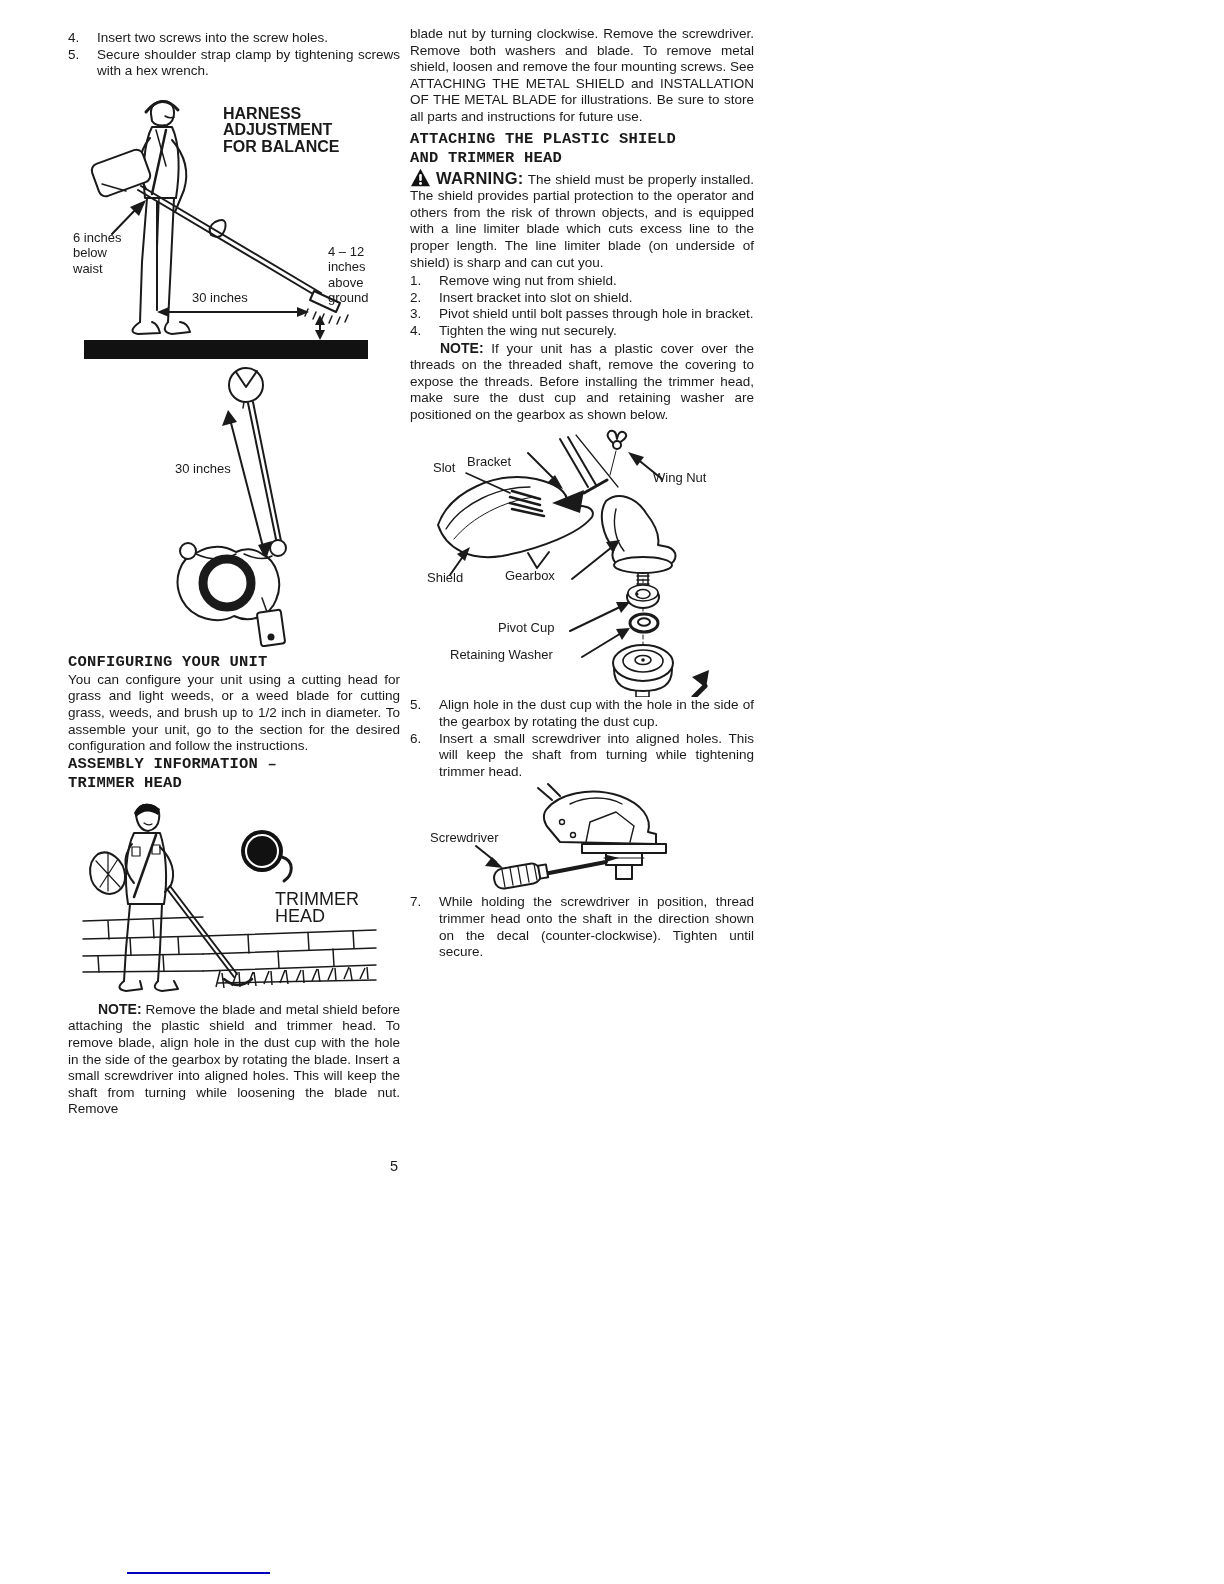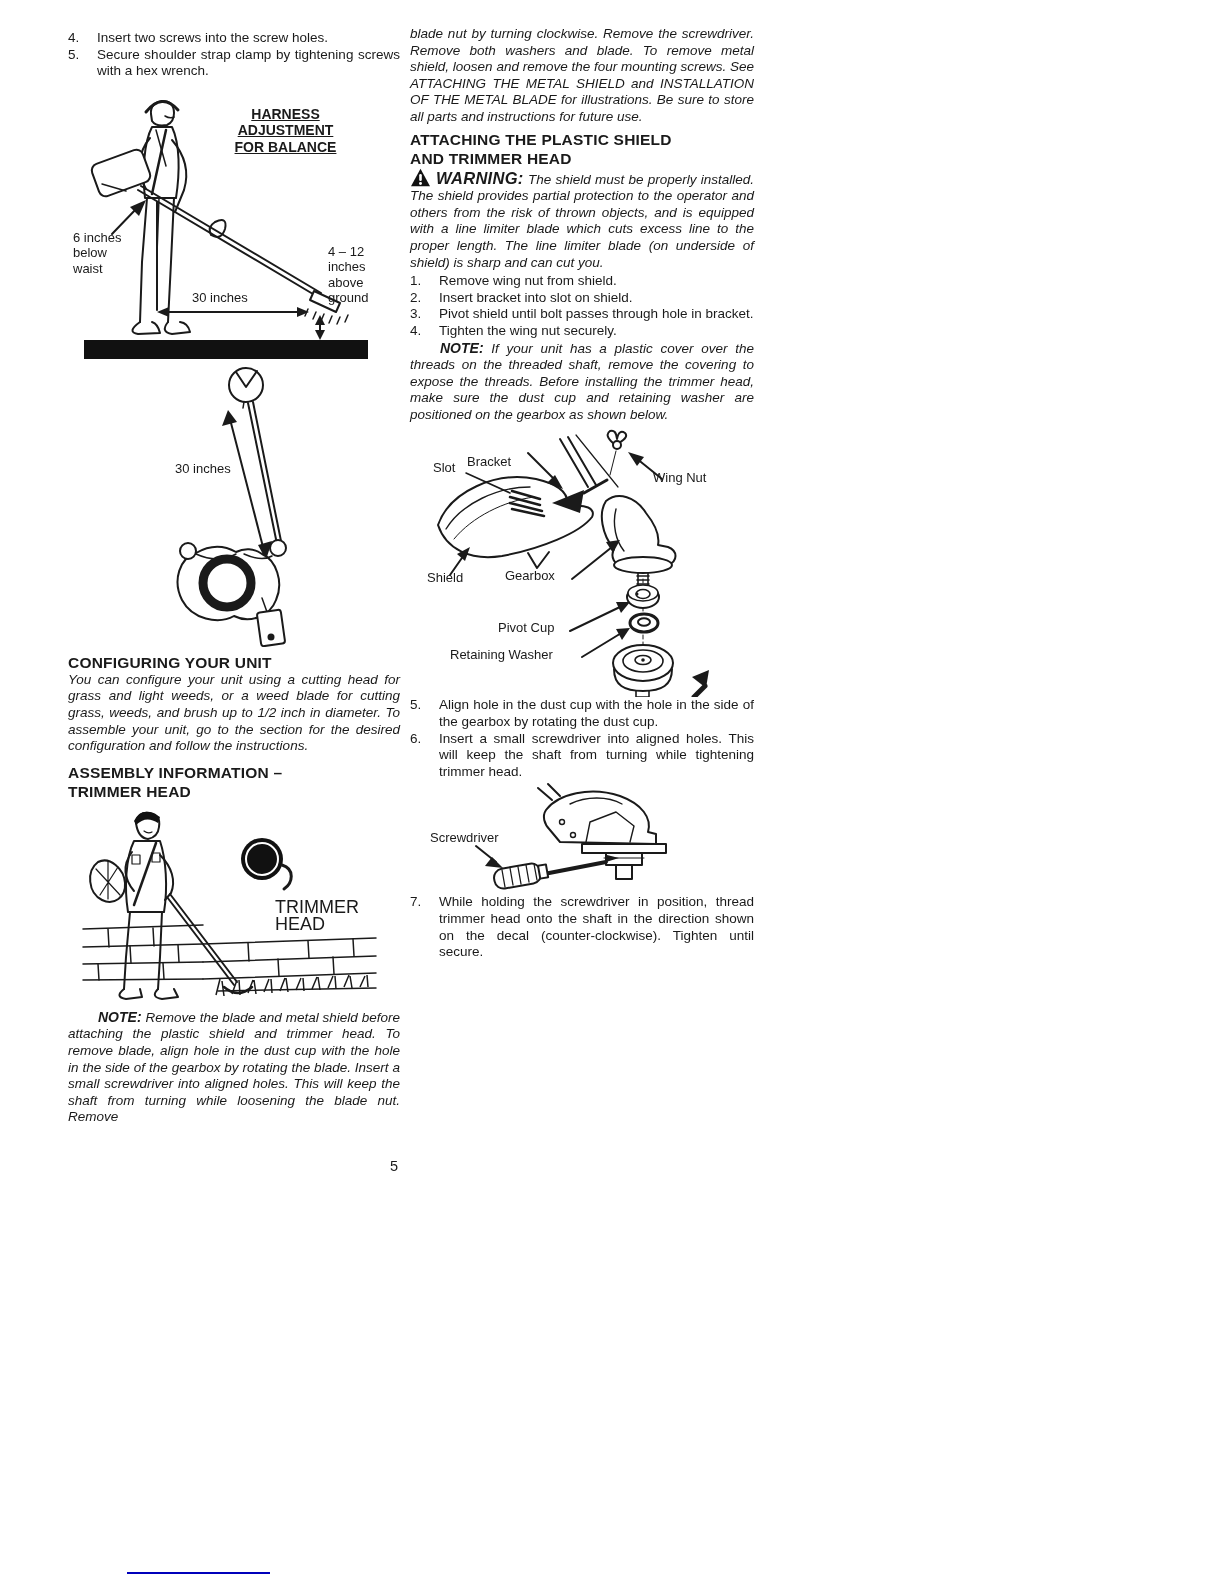--- a/index.html
+++ b/index.html
@@ -1,37 +1,37 @@
 <!DOCTYPE html>
 <html><head>
 <meta charset="utf-8">
 <style>
   html,body{margin:0;padding:0;background:#fff;}
   .page{position:relative;width:1224px;height:1584px;background:#ffffff;
         font-family:"Liberation Sans",sans-serif;color:#1a1a1a;overflow:hidden;}
   .col{position:absolute;}
   .col-left{left:68px;top:30px;width:332px;}
   .col-right{left:410px;top:26px;width:344px;}
-  p.body{font-size:13.5px;line-height:16.6px;text-align:justify;margin:0;font-style:italic;}
-  .head{font-size:15.5px;line-height:19px;font-weight:bold;margin:0;letter-spacing:.2px;}
+  p.body{font-size:13.5px;line-height:16.6px;text-align:justify;margin:0;}
+  .head{font-size:15.5px;line-height:19px;font-weight:bold;margin:0;letter-spacing:.2px;font-family:Liberation Mono, monospace;}
   .pre{white-space:pre-line;}
   .list{margin:0;}
   .li{display:flex;font-size:13.5px;line-height:16.6px;}
   .li .num{width:29px;flex:none;}
   .li .txt{flex:1;text-align:justify;}
   .fig{position:relative;}
   .fig svg{display:block;}
   .figlabel{position:absolute;font-size:13px;line-height:15.5px;}
-  .figtitle{position:absolute;font-size:14px;line-height:16.5px;font-weight:bold;text-align:center;text-decoration:underline;}
+  .figtitle{position:absolute;font-size:16px;line-height:16.5px;font-weight:bold;text-align:left;}
   .warn-icon{vertical-align:-3px;margin-right:5px;}
   .warn-label{font-size:16.5px;font-weight:bold;letter-spacing:.3px;}
   .note-label{font-weight:bold;font-size:14px;padding-left:30px;}
   .pagenum{position:absolute;left:390px;top:1158px;font-size:14.5px;}
   .bluerule{position:absolute;left:127px;top:1572px;width:143px;height:2px;}
-  .mt2{margin-top:2px}.mt4{margin-top:4px}.mt6{margin-top:6px}.mt8{margin-top:8px}.mt14{margin-top:14px}.mt16{margin-top:16px}
+  .mt2{margin-top:2px}.mt4{margin-top:4px}.mt6{margin-top:6px}.mt8{}.mt14{margin-top:14px}.mt16{margin-top:16px}
 </style>
 </head>
 <body>
 
 <div class="page">
 
   <div class="col col-left">
 
     <div class="list">
       <div class="li">

